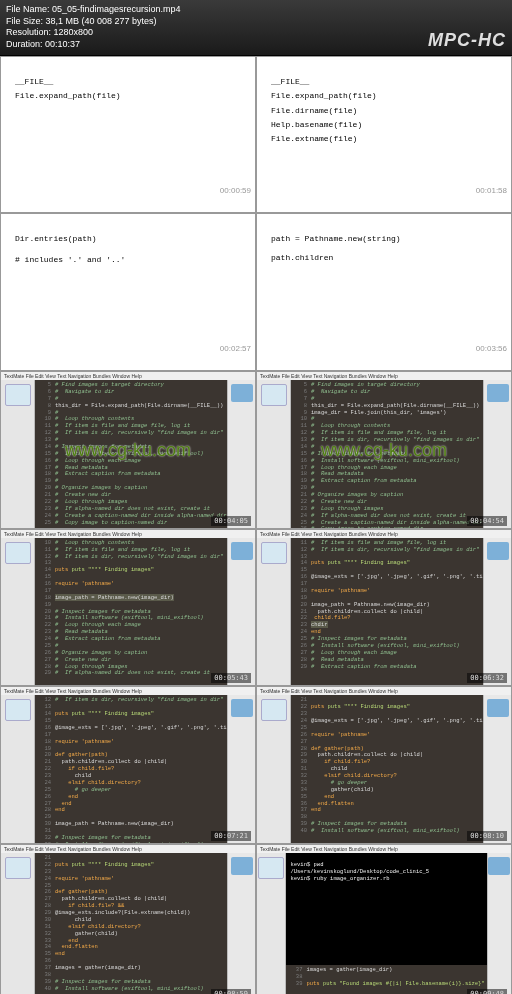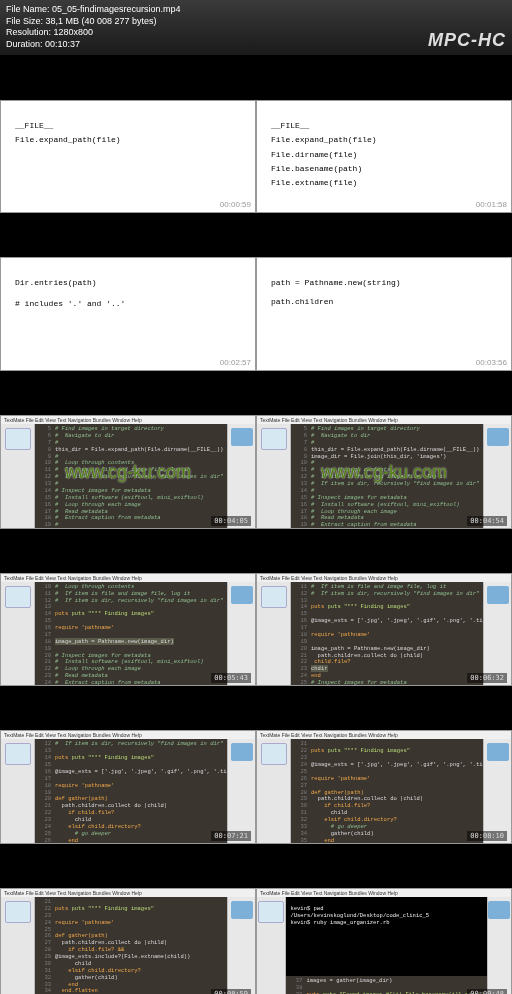--- a/index.html
+++ b/index.html
@@ -3,26 +3,26 @@
 <meta charset="utf-8">
 <style>
   * { margin:0; padding:0; box-sizing:border-box; }
   body { width:512px; height:994px; background:#000; font-family:Arial,sans-serif; font-size:9px; overflow:hidden; }
   
   .header { background:linear-gradient(#3a3a3a,#1a1a1a); color:#fff; padding:4px 6px; display:flex; justify-content:space-between; border-bottom:1px solid #000;align-items:flex-end; }
   .header-left { font-size:9px; line-height:1.3; }
   .header-right { font-size:18px; font-weight:bold; letter-spacing:1px; font-style:italic; opacity:0.85; }
   
   .grid { display:grid; grid-template-columns:1fr 1fr; grid-template-rows:repeat(6,1fr); height:946px; gap:0; background:#000; }
-  .cell { position:relative; background:#fff; border:1px solid #999; overflow:hidden;margin-top:44px; }
+  .cell { position:relative; background:#fff; border:1px solid #999; overflow:hidden; }
   
   
   .slide { background:#fff; padding:18px 14px; font-family:'Courier New',monospace; font-size:8px; line-height:1.8; }
   .slide .l { white-space:pre; }
-  .brand-tr { position:absolute; right:4px; bottom:3px; color:#999; font-size:8px; font-family:Arial; }
+  .brand-tr { position:absolute; right:4px; bottom:17px; color:#999; font-size:8px; font-family:Arial; }
   
   
   .editor { background:#e8e8e8; display:flex; flex-direction:column; height:100%; }
   .menubar { background:#f0f0f0; height:8px; font-size:5px; color:#333; padding:1px 3px; white-space:nowrap; overflow:hidden; }
   .edbody { flex:1; display:flex; overflow:hidden; }
   .sidebar { width:34px; background:#e6e6e6; border-right:1px solid #bbb; }
   .sbicon { width:26px; height:22px; background:#d6e8f2; border:1px solid #aac; margin:4px auto; border-radius:2px; }
   .codearea { flex:1; background:#3b3530; color:#c8c8c8; font-family:'Courier New',monospace; font-size:5.5px; line-height:1.25; padding:2px; overflow:hidden; white-space:pre; }
   .ln { color:#7a7a7a; display:inline-block; width:14px; text-align:right; margin-right:4px; }
   .cm { color:#8fbf8f; font-style:italic; }
@@ -60,21 +60,21 @@
       <div class="l">File.expand_path(file)</div>
     </div>
     <div class="brand-tr">00:00:59</div>
   </div>
 
   <div class="cell">
     <div class="slide">
       <div class="l">__FILE__</div>
       <div class="l">File.expand_path(file)</div>
       <div class="l">File.dirname(file)</div>
-      <div class="l">File.basename(path)</div>
+      <div class="l">Help.basename(file)</div>
       <div class="l">File.extname(file)</div>
     </div>
     <div class="brand-tr">00:01:58</div>
   </div>
 
   <div class="cell">
     <div class="slide">
       <div class="l">Dir.entries(path)</div>
       <div style="height:6px"></div>
       <div class="l"># includes '.' and '..'</div>

